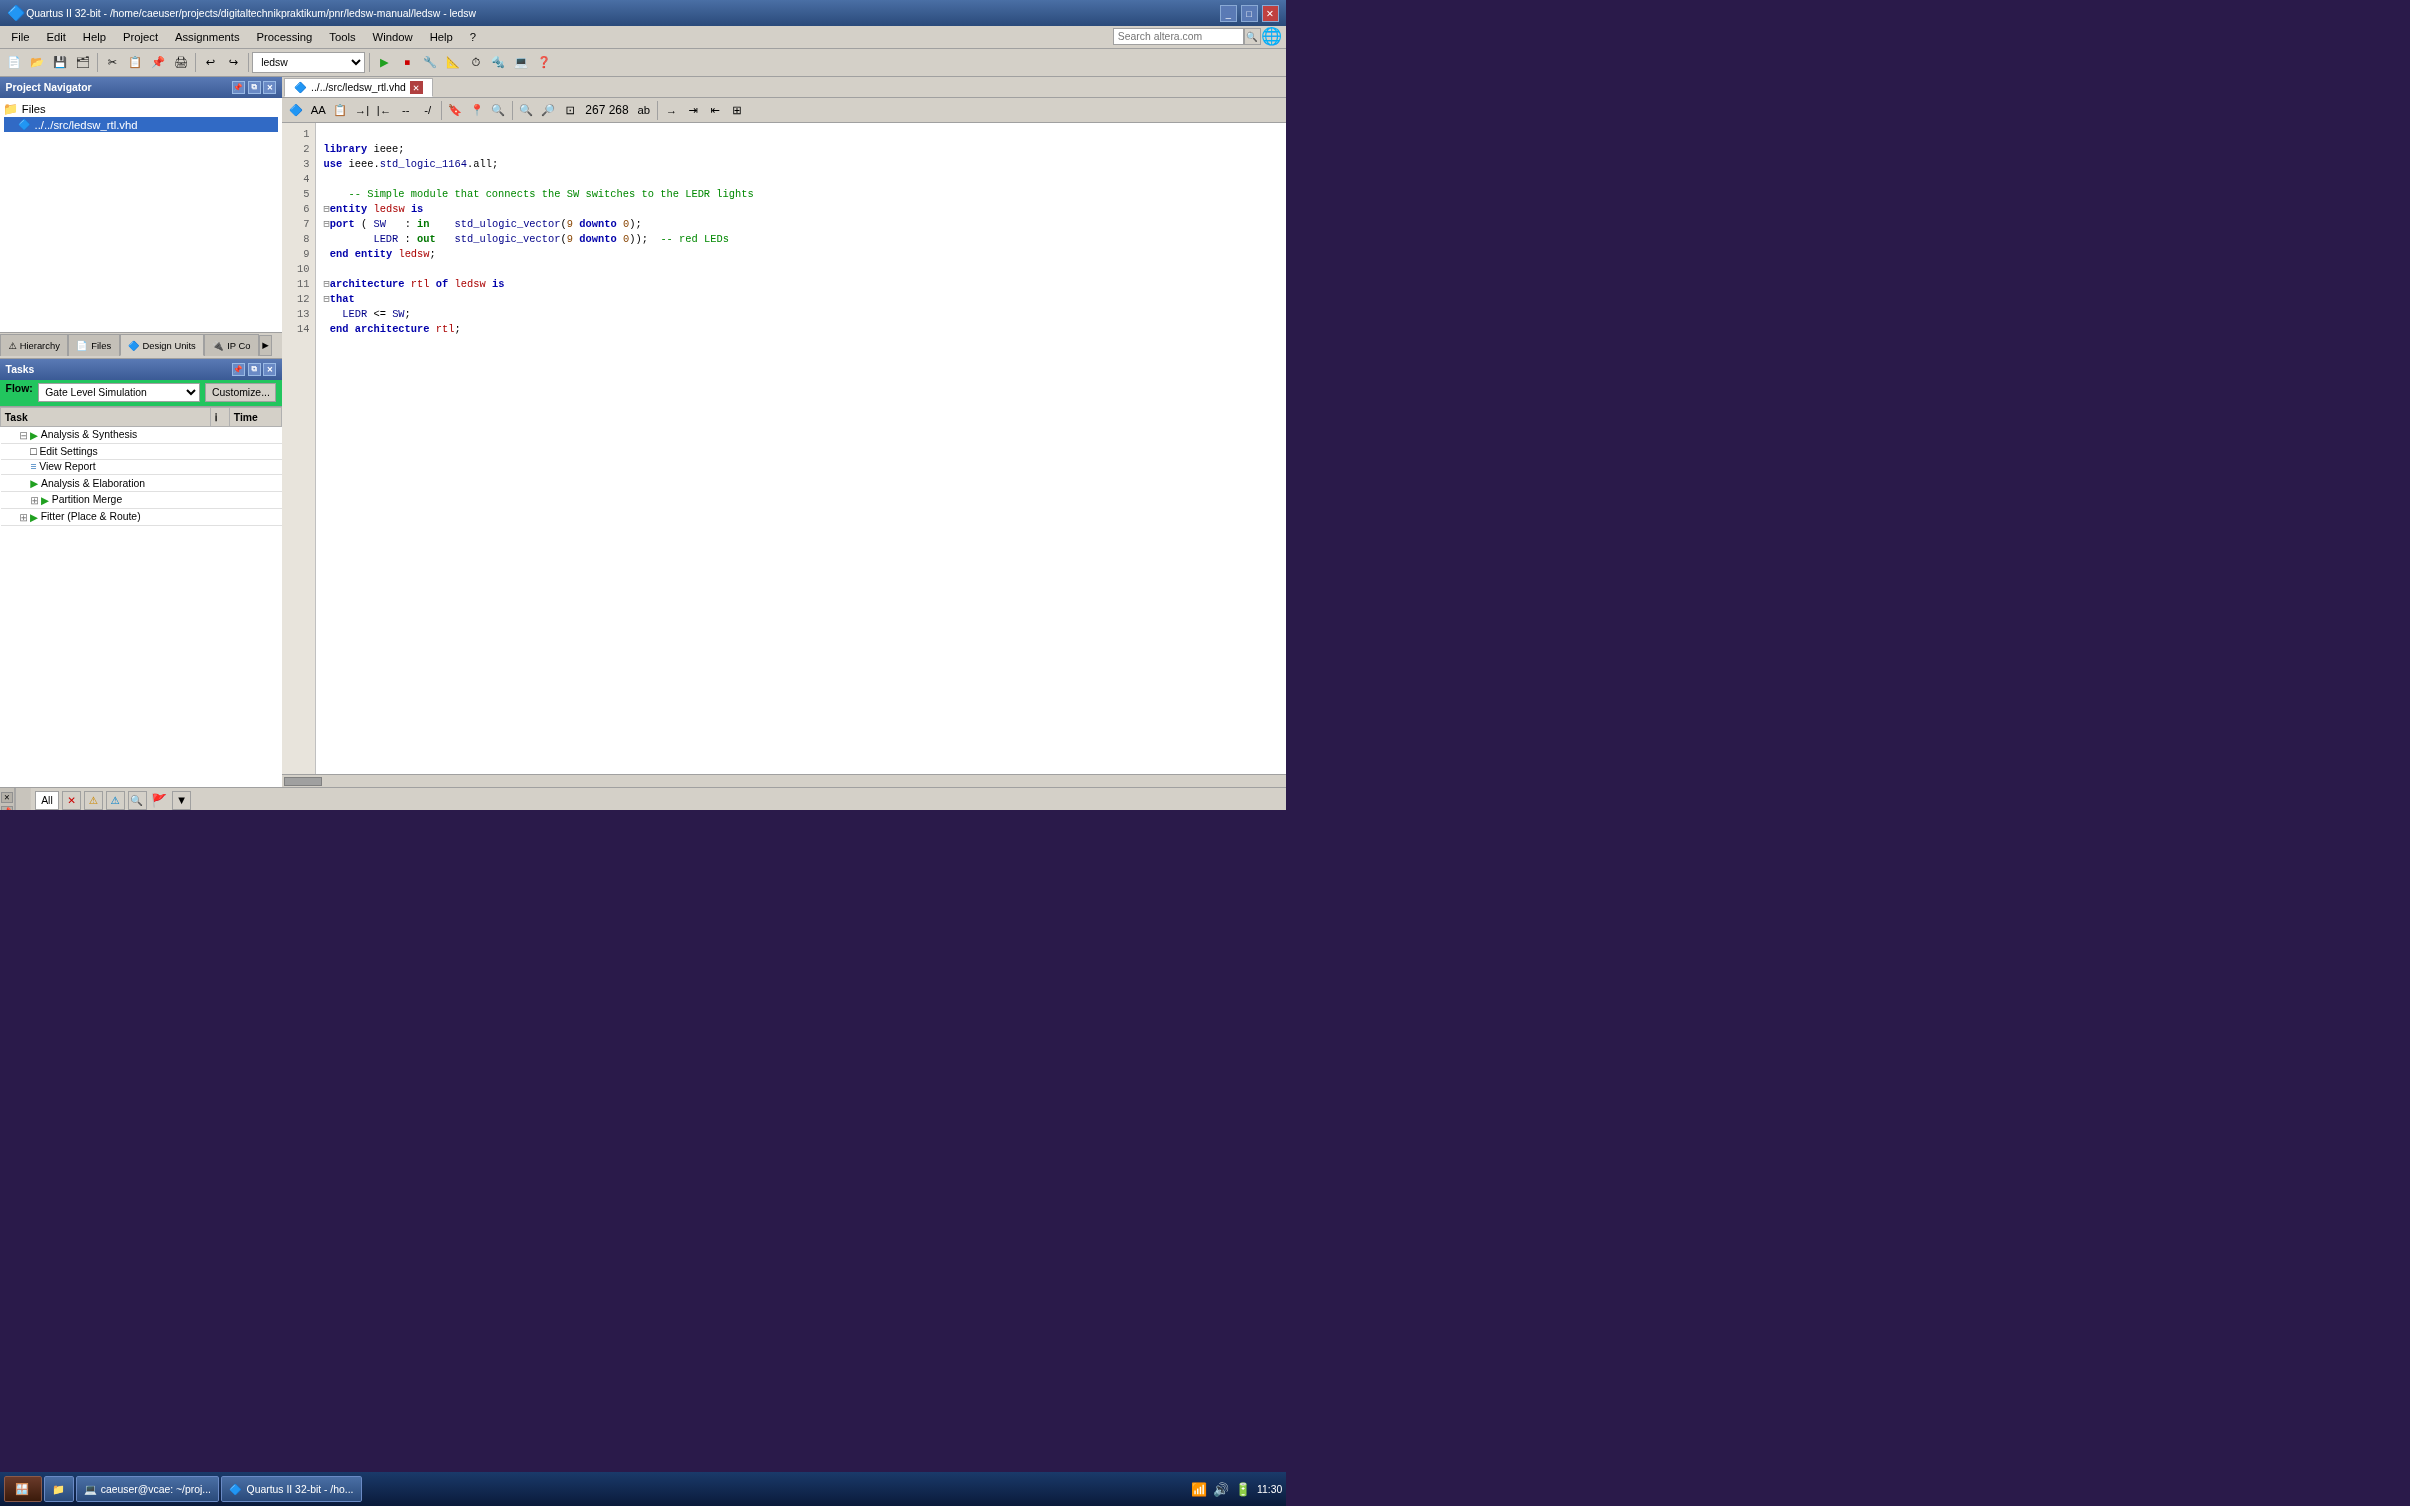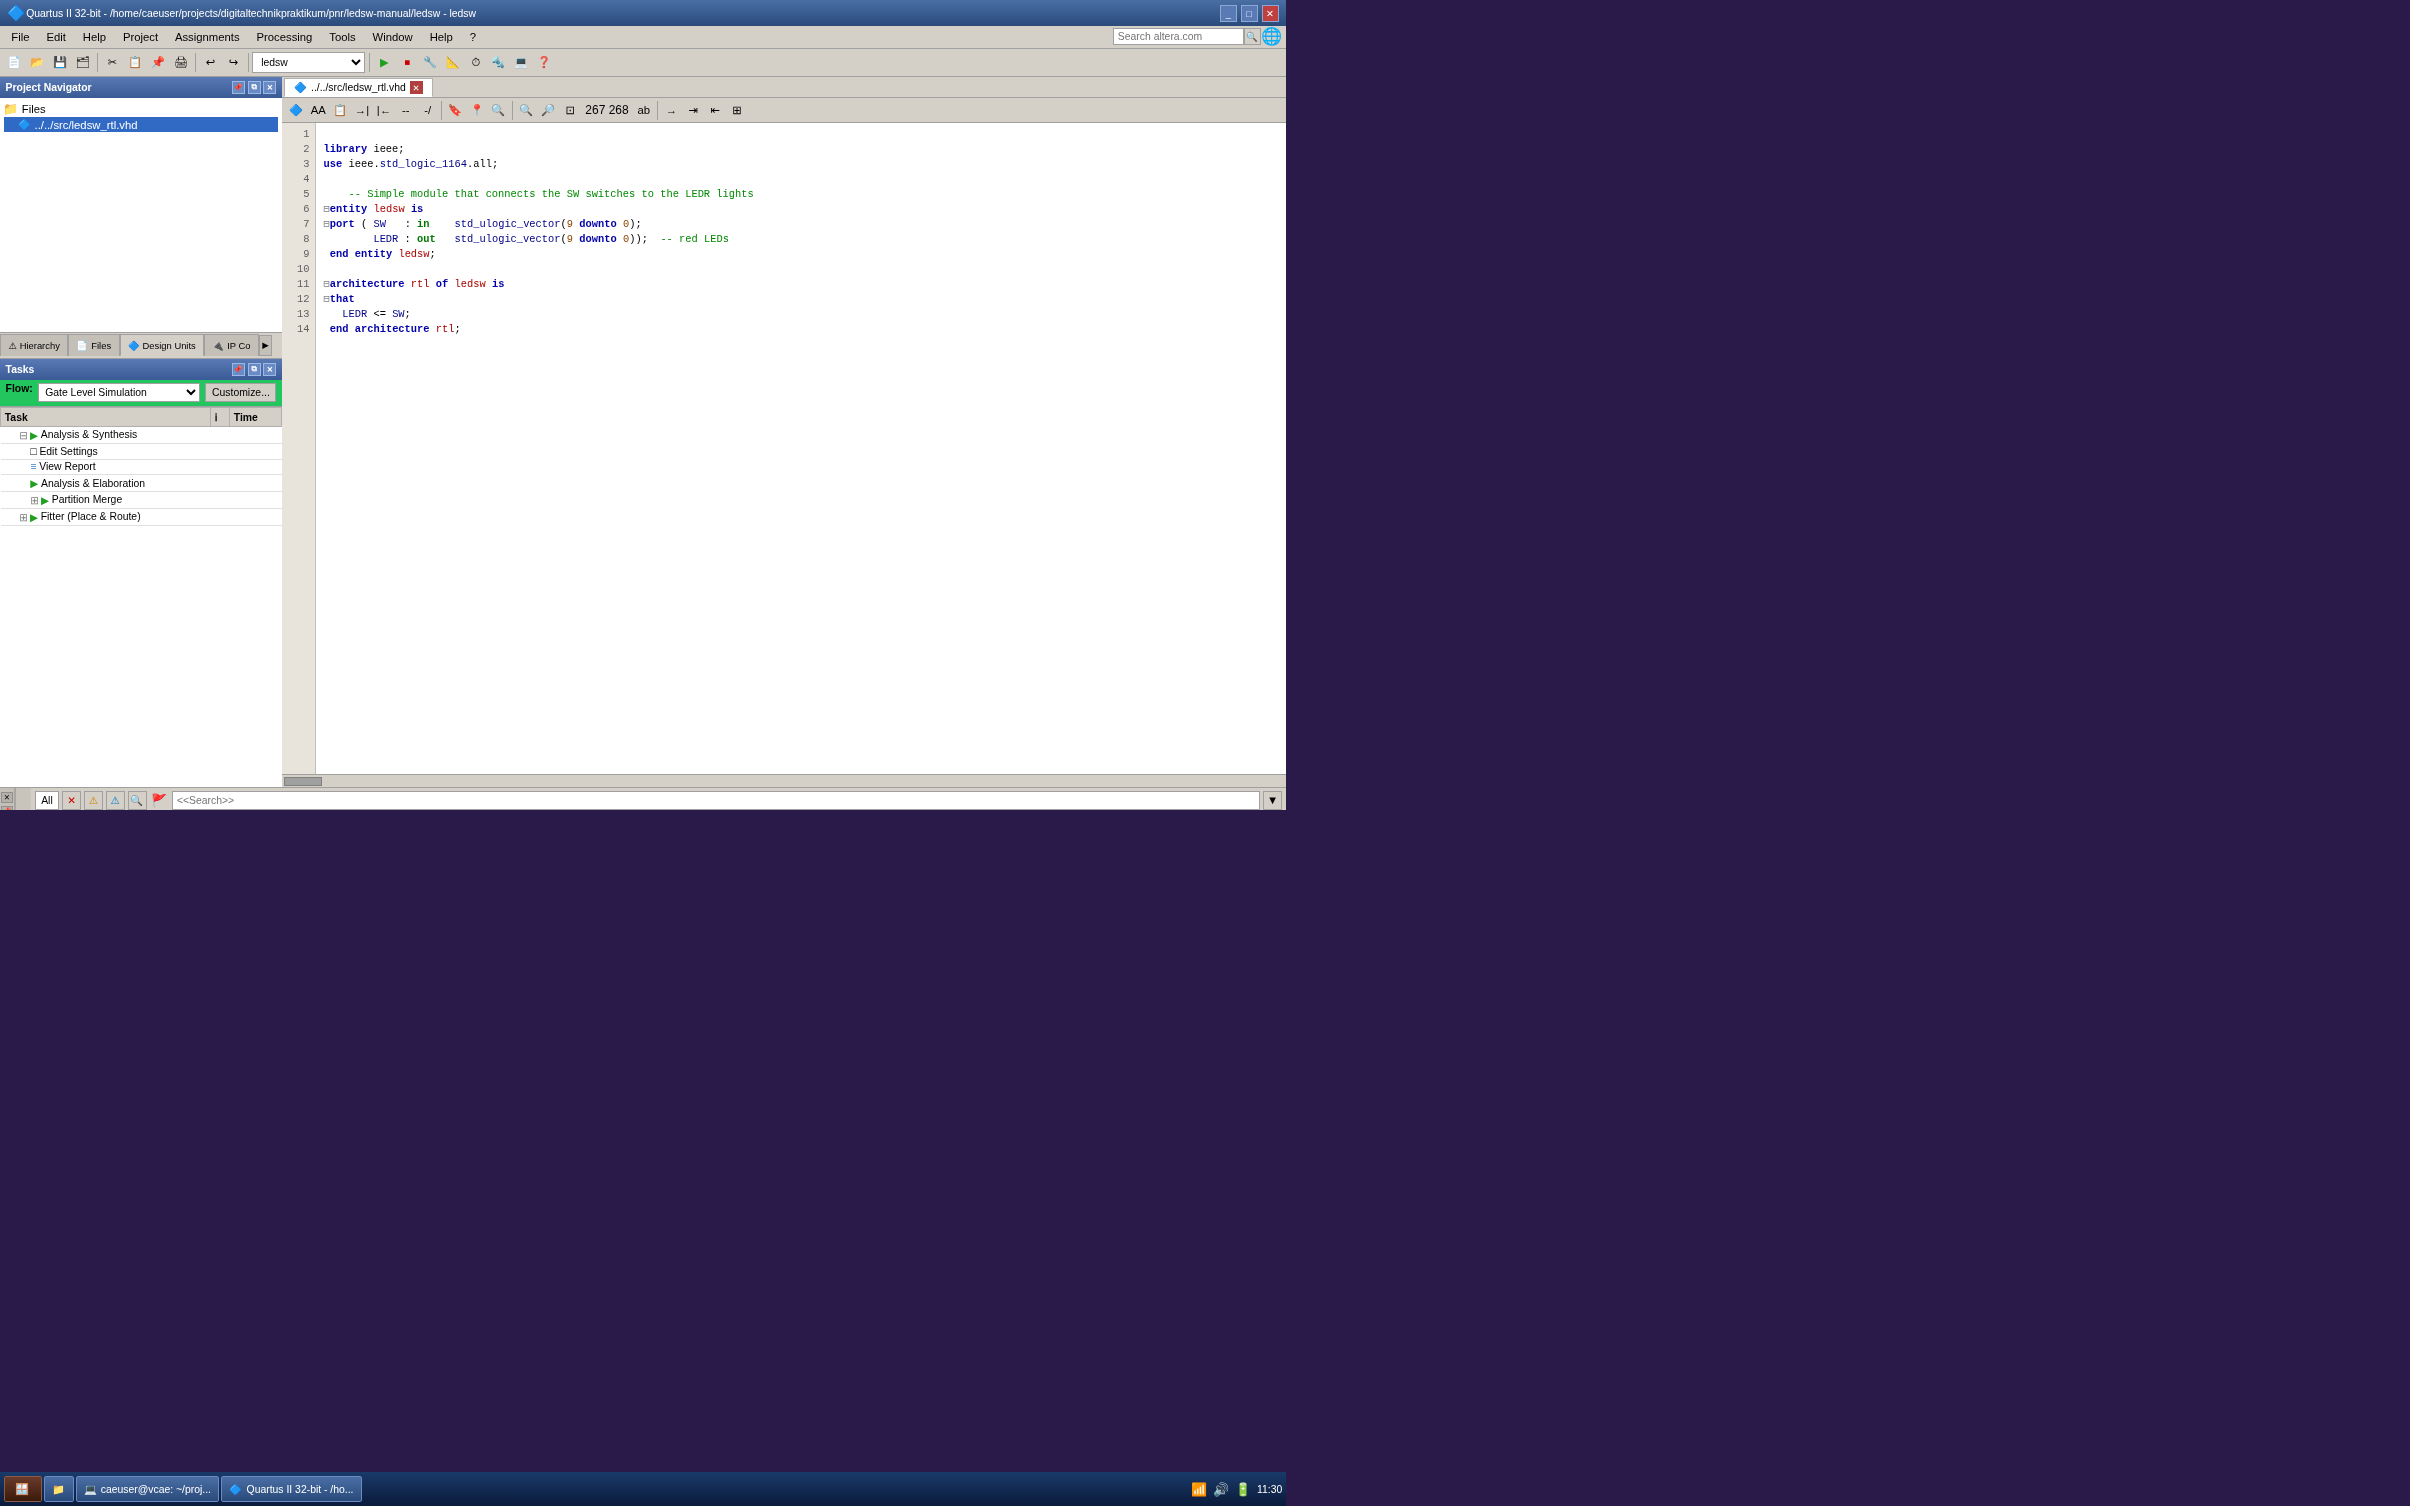--- a/index.html
+++ b/index.html
@@ -845,21 +845,20 @@
       <div class="msg-icon-btn">
         <span class="icon-warning">⚠</span>
       </div>
       <div class="msg-icon-btn">
         <span class="icon-info">⚠</span>
       </div>
       <div class="msg-icon-btn">
         <span>🔍</span>
       </div>
       <span style="font-size:13px;color:#c0c000;margin:0 1.9px;">🚩</span>
-      <input type="text" id="msg-search" placeholder="&lt;&lt;Search&gt;&gt;" style="">
       <div id="msg-search-arrow">▼</div>
     </div>
 
     <div id="msg-table-header">
       <div class="msg-col-header">Type</div>
       <div class="msg-col-header">ID</div>
       <div class="msg-col-header" style="flex:1;">Message</div>
     </div>
 
     <div id="msg-content"></div>

